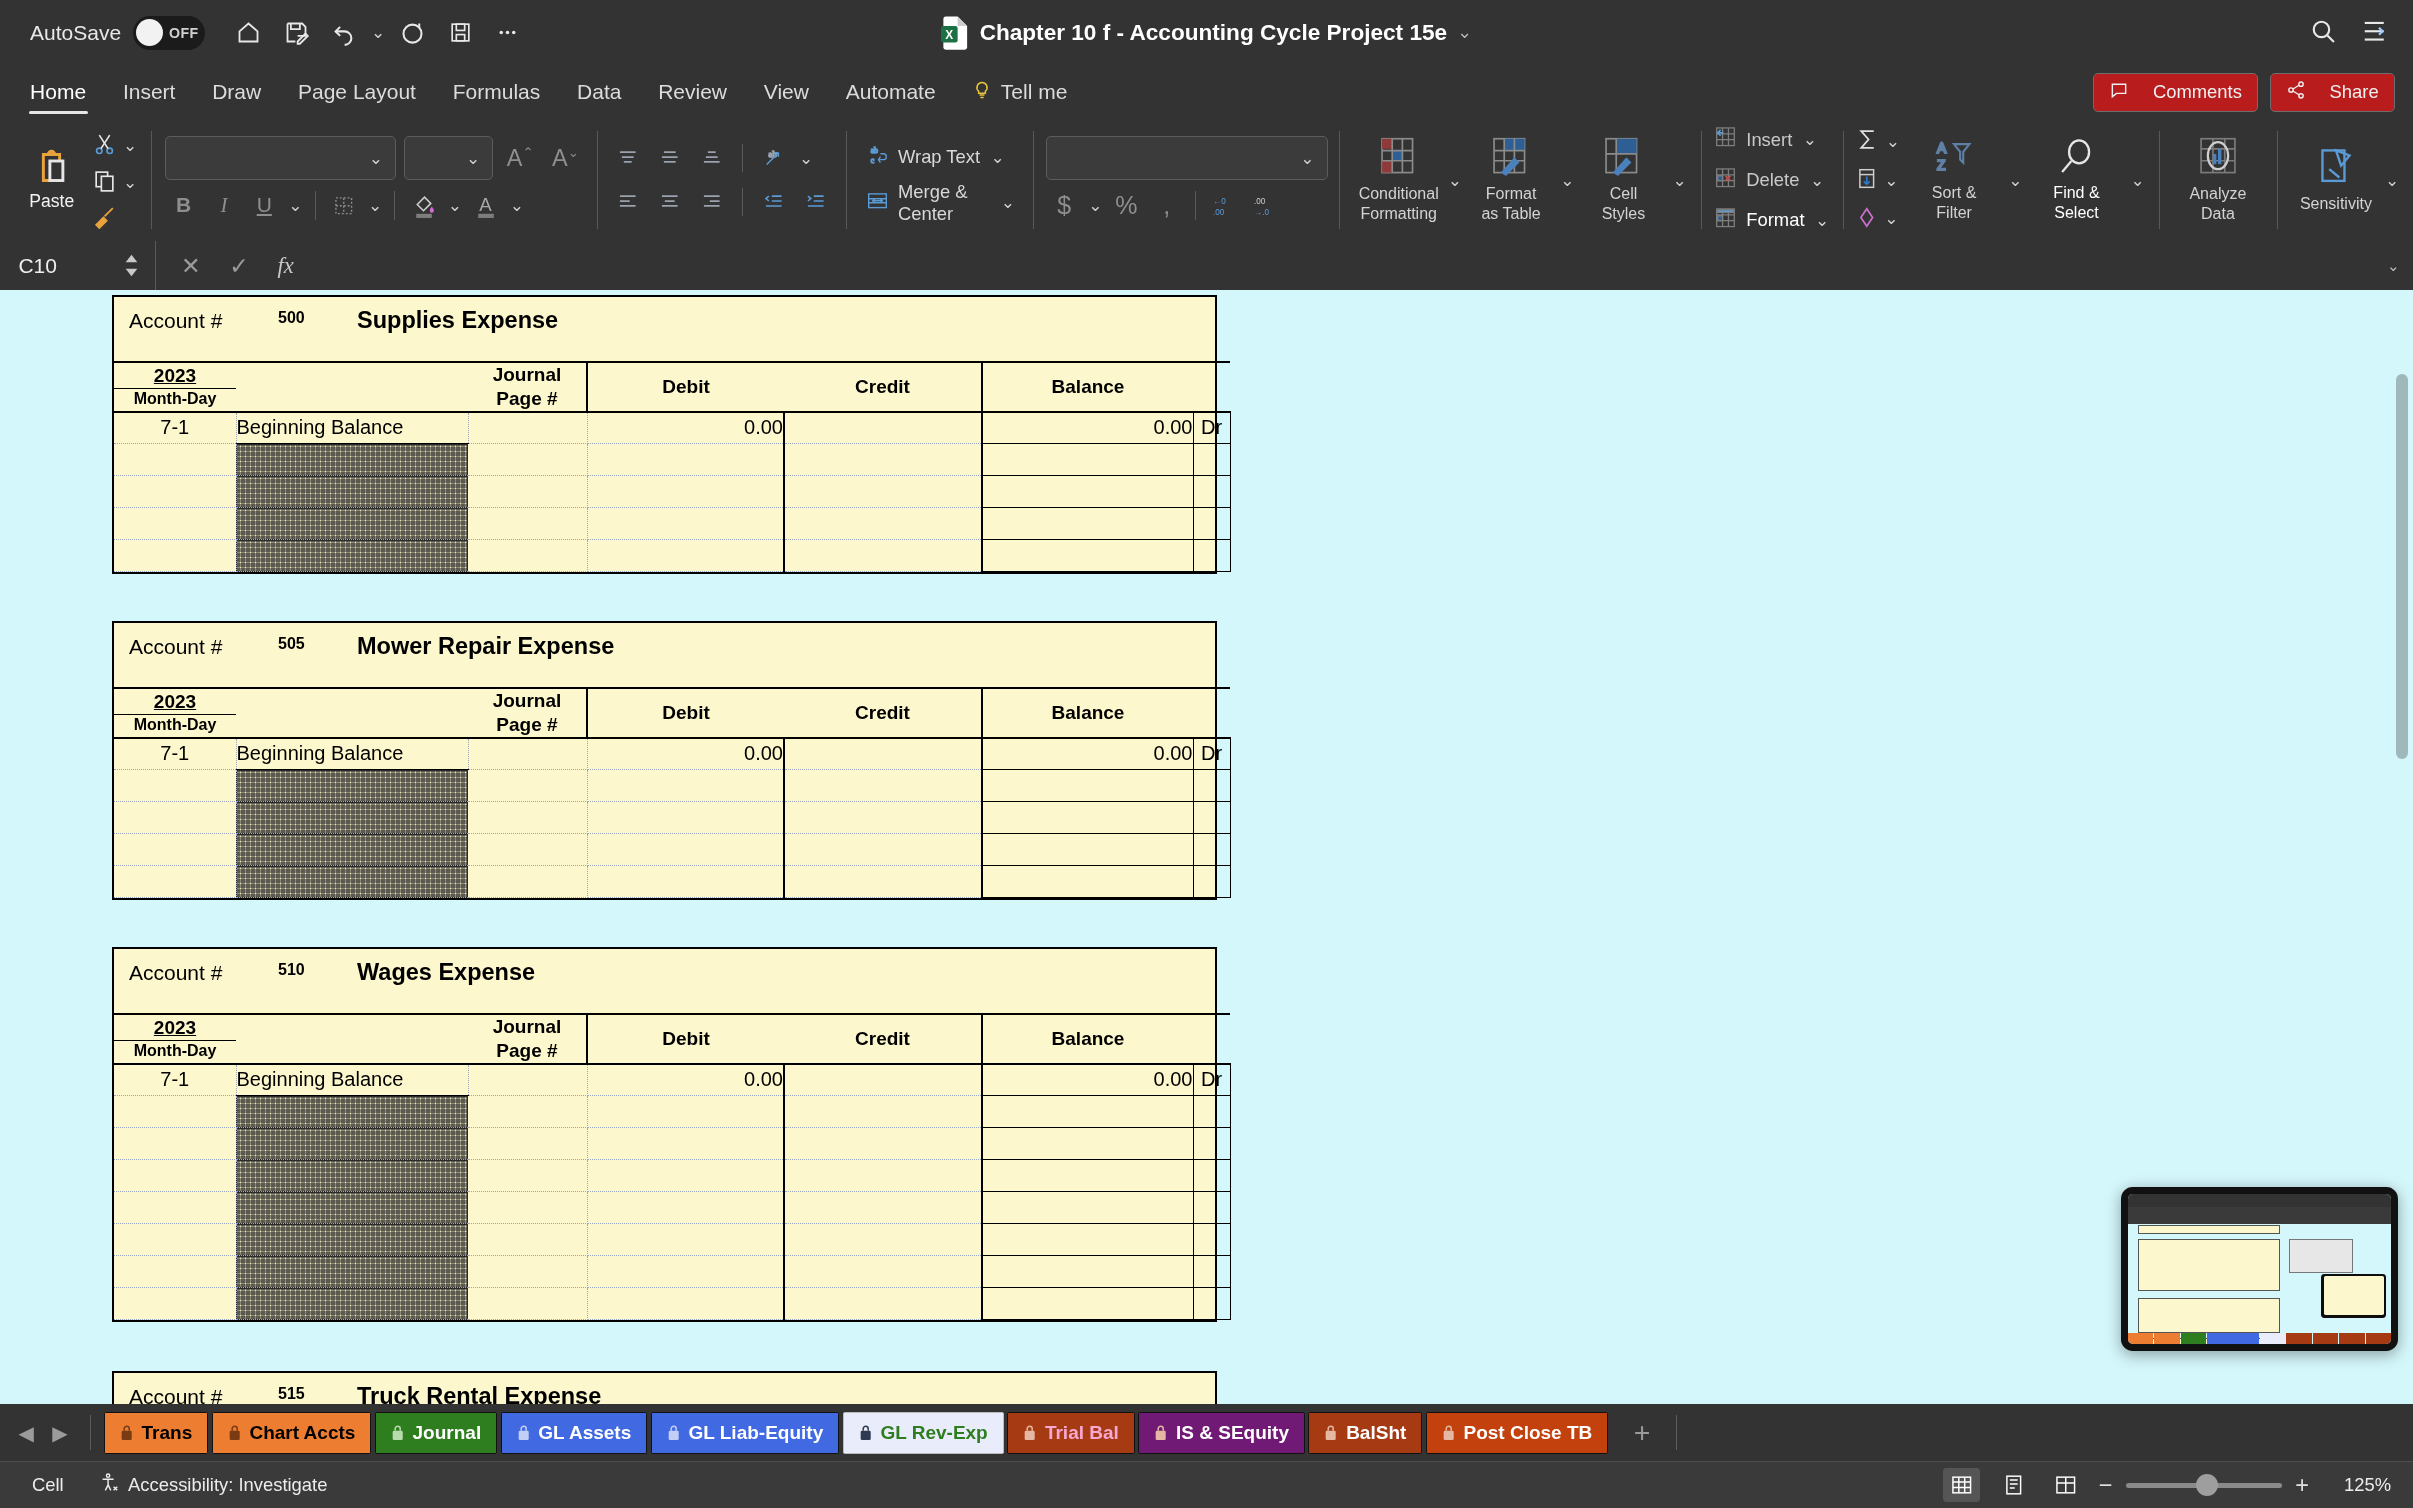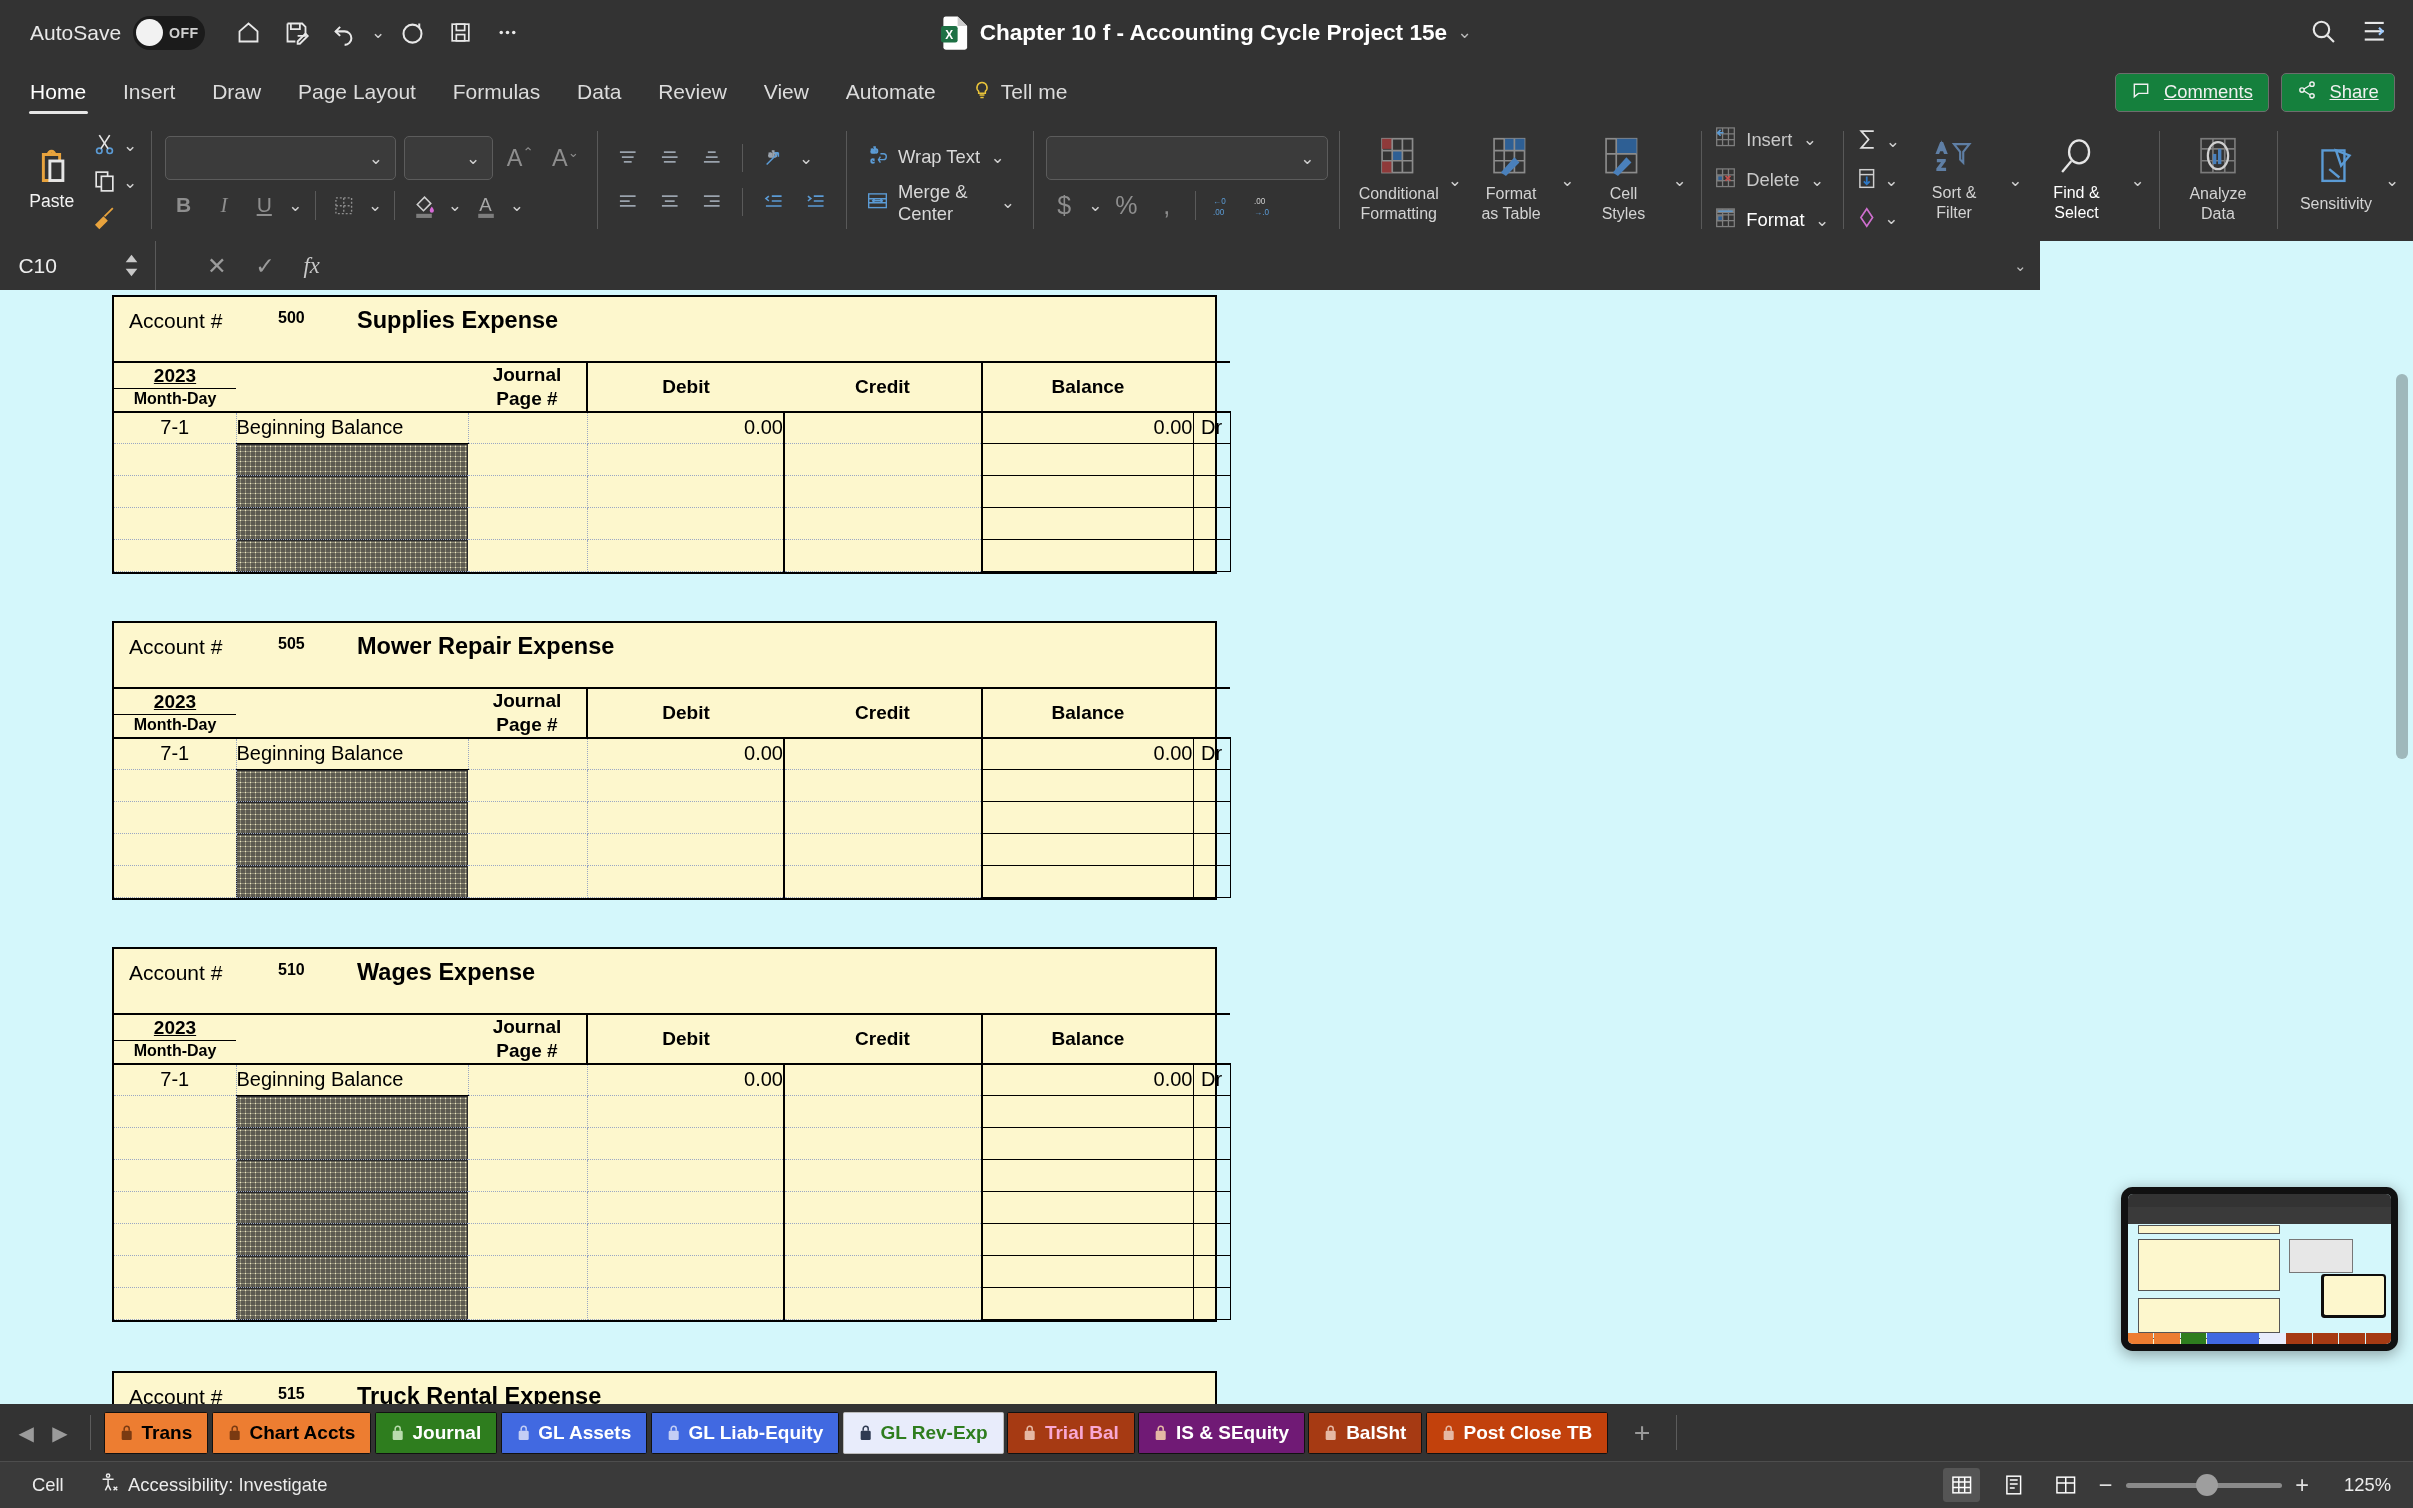--- a/index.html
+++ b/index.html
@@ -63,24 +63,23 @@
   .rtab:first-child { margin-left: 11.7px; }
   .rtab.active { color: #ffffff; align-items: center; }
   .rtab.active::after {
     content: ""; position: absolute; bottom: 5px; left: 17px; right: 17px;
     height: 3.4px; background: #e6e6e6; border-radius: 1.7px;
   }
   .tellme { display: flex; align-items: center; gap: 8.4px; }
   .bulb { color: #e8c33a; font-size: 20px; }
   .ribbon-right { position: absolute; right: 18.4px; display: flex; align-items: center; gap: 11.7px; }
   .pillbtn {
-    display: flex; align-items: center; gap: 13px; height: 39px; padding: 0 15px;
+    display: flex; align-items: center; gap: 24px; height: 39px; padding: 0 15px;
     border: 0.8px solid #6d6d6d; border-radius: 5px; color: #f0f0f0; font-size: 18.4px;
-    background: #15803d;
-    text-decoration: underline;
+    background: #b91c1c;
   }
 
   
   .ribbon {
     position: absolute; top: 119px; left: 0; width: 2413px; height: 122px;
     background: #333333; display: flex; align-items: stretch;
   }
   .rgroup { display: flex; align-items: stretch; padding: 0 11.7px; position: relative; }
   .rsep { width: 0.8px; background: #595959; margin: 11.7px 0; }
 
@@ -135,22 +134,22 @@
   .cell-row { display: flex; align-items: center; gap: 8.4px; height: 37px; color: #c9c9c9; font-size: 18.4px; }
   .cell-row.bright { color: #ffffff; }
 
   
   .edit-group { display: flex; align-items: center; padding: 0 11.7px; gap: 5px; }
   .edit-col { display: flex; flex-direction: column; justify-content: center; gap: 1.7px; }
   .edit-row { display: flex; align-items: center; gap: 3.4px; height: 37px; }
 
   
   .formulabar {
-    position: absolute; top: 241px; left: 0; width: 2040px; height: 49px;
-    background: #333333; display: flex; align-items: center; gap: 26px;
+    position: absolute; top: 241px; left: 0; width: 2413px; height: 49px;
+    background: #333333; display: flex; align-items: center;
   }
   .namebox {
     width: 156px; height: 49px; display: flex; align-items: center; padding-left: 18.4px;
     color: #ededed; font-size: 21px; border-right: 0.8px solid #5a5a5a; position: relative;
   }
   .spin { position: absolute; right: 15px; display: flex; flex-direction: column; gap: 2.5px; }
   .fbar-btns { display: flex; align-items: center; gap: 28.5px; padding: 0 25px; }
   .fbar-ico { color: #9b9b9b; font-size: 23.5px; }
   .fx { color: #c9c9c9; font-size: 22.6px; font-style: italic; font-family: "Liberation Serif", serif; }
   .finput { flex: 1; height: 37px; color: #e8e8e8; font-size: 19px; display: flex; align-items: center; }

